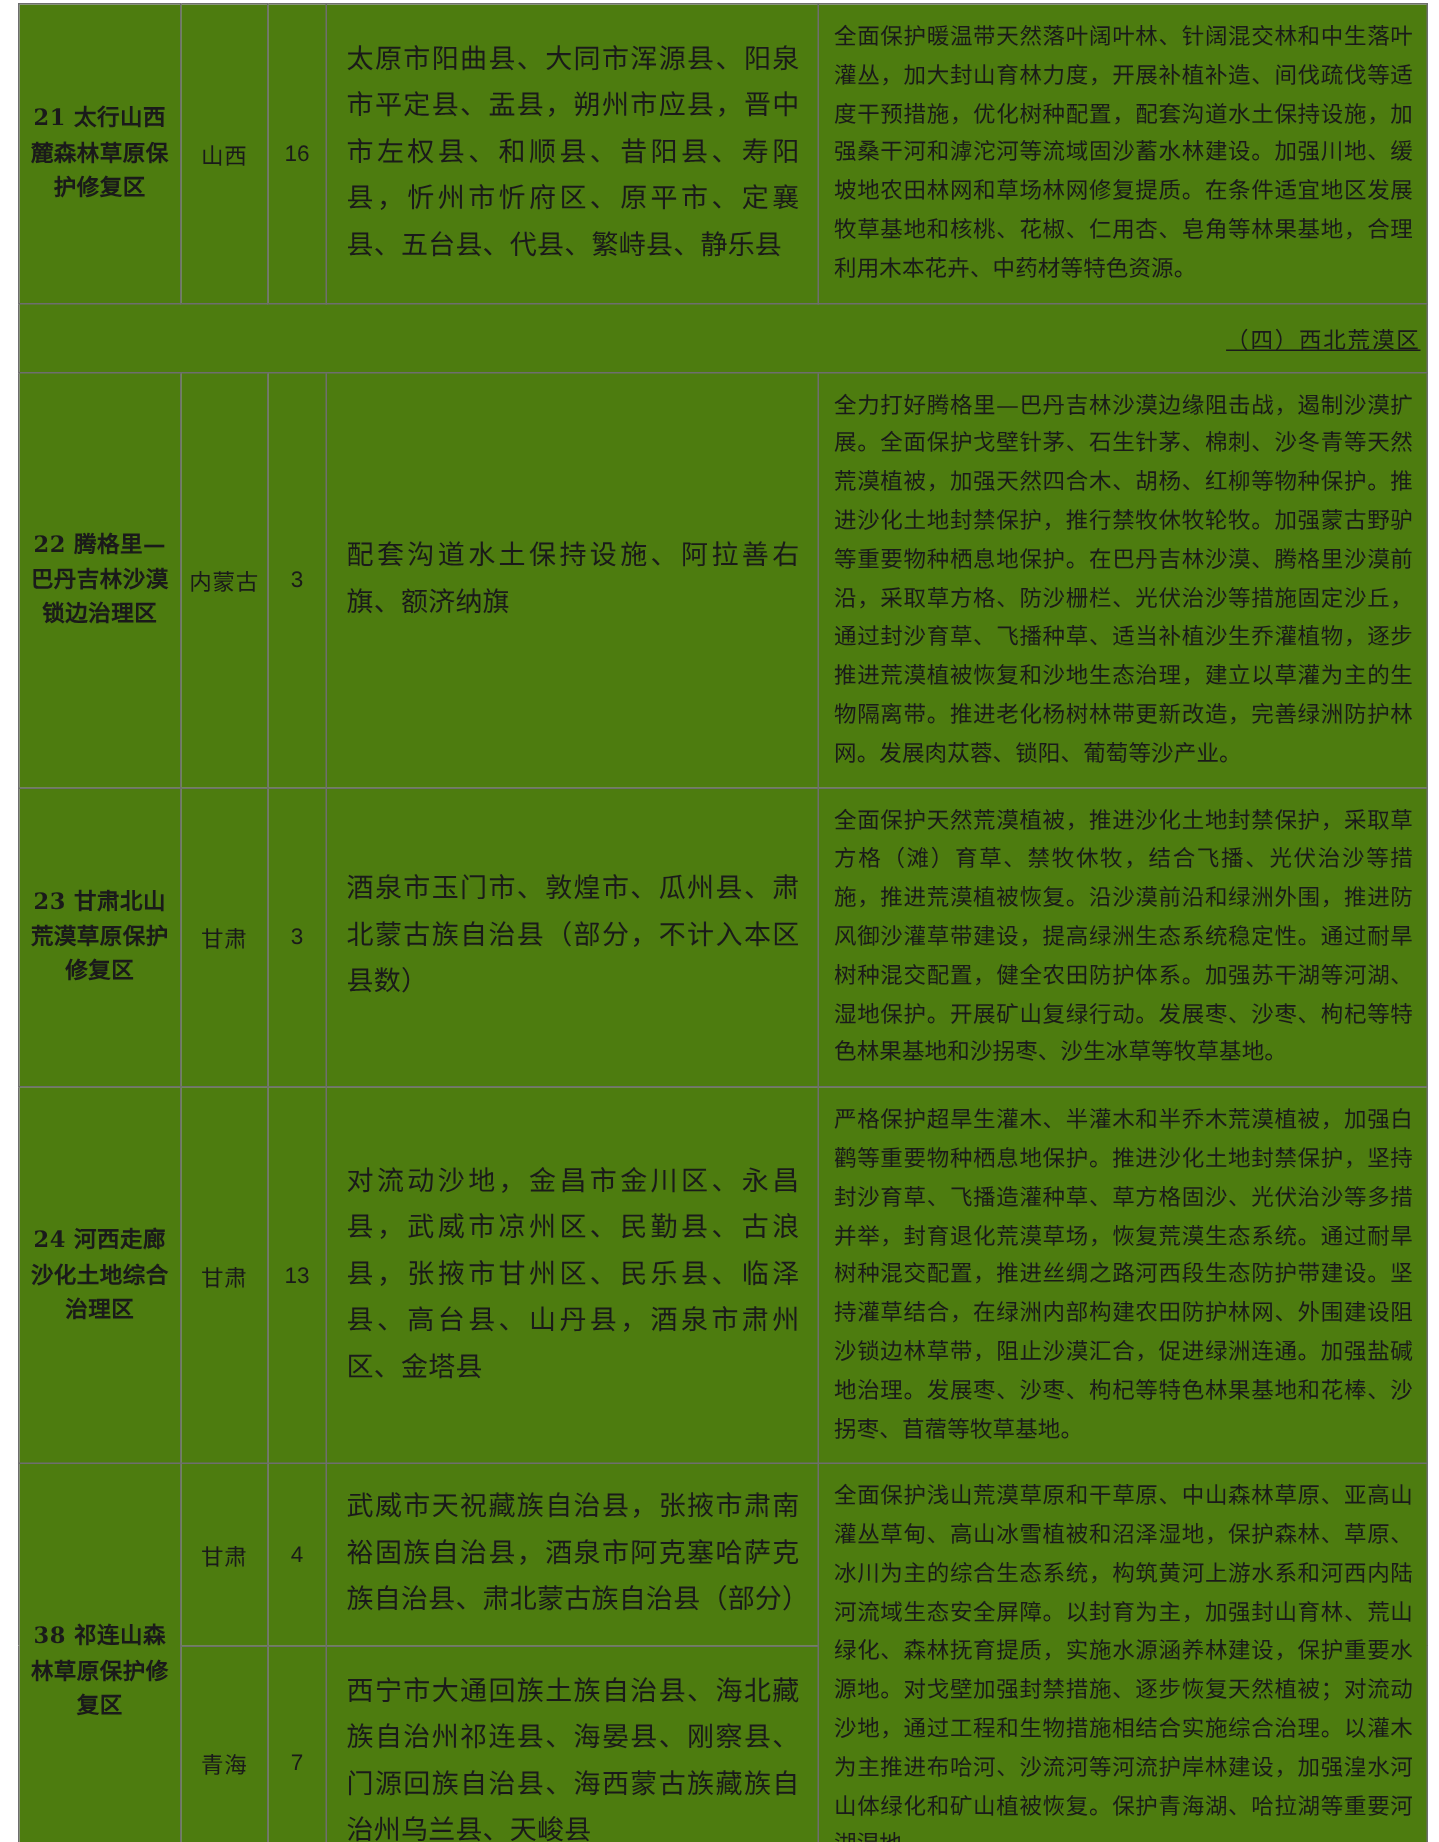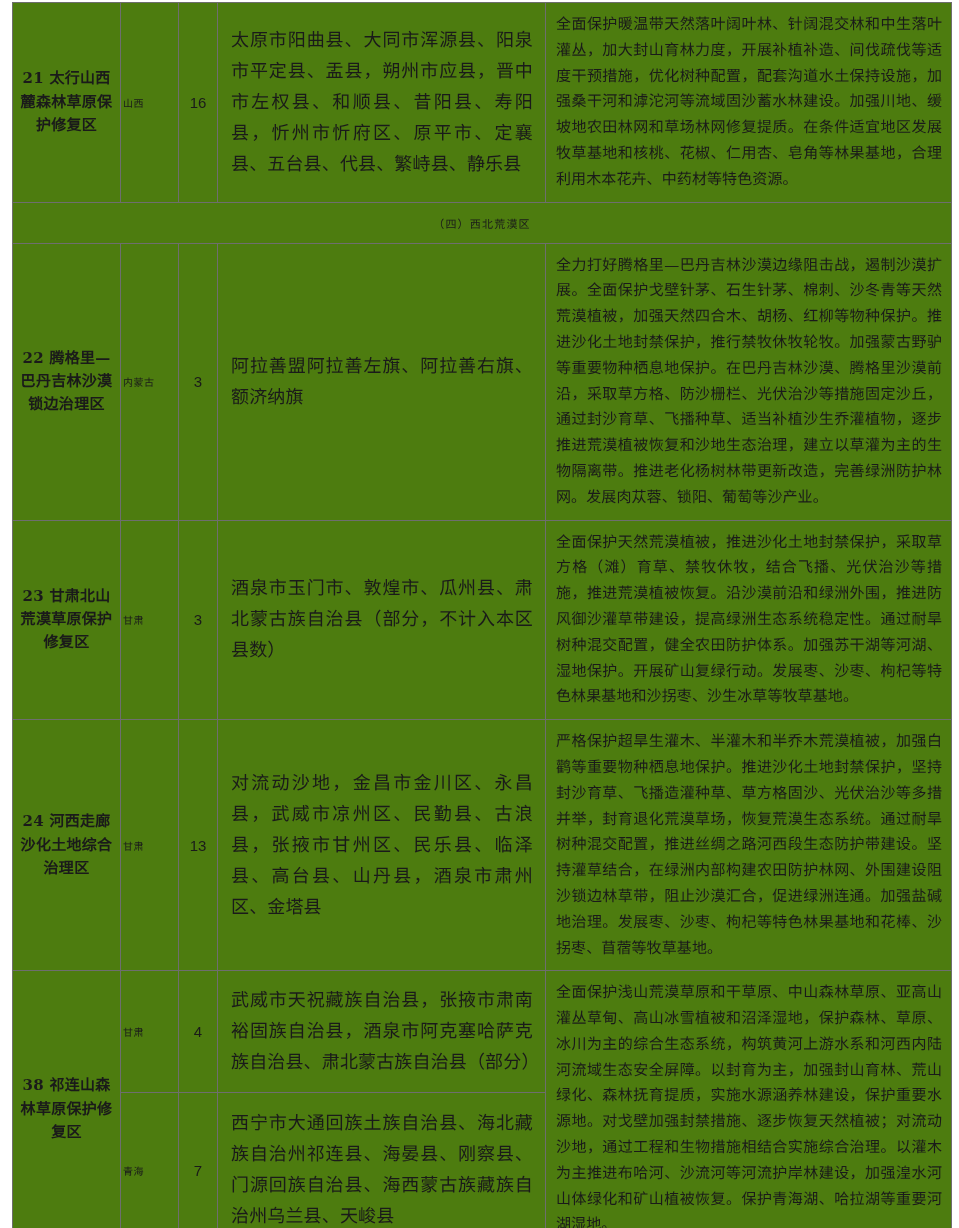--- a/index.html
+++ b/index.html
@@ -48,21 +48,22 @@
 
   .cell-name {
     text-align: center;
     font-size: 15px;
     line-height: 1.55;
     letter-spacing: 0.3px;
     padding: 6px 4px;
     font-weight: bold;
   }
   .cell-prov {
-    font-size: 10px;
+    text-align: center;
+    font-size: 15px;
     letter-spacing: 0.5px;
     padding: 6px 2px;
   }
   .cell-count {
     text-align: center;
     font-size: 15px;
     font-family: Liberation Sans, sans-serif;
     padding: 6px 2px;
   }
   .cell-units {
@@ -76,24 +77,25 @@
   .cell-desc {
     text-align: justify;
     text-align-last: left;
     font-size: 15px;
     line-height: 1.72;
     padding: 9px 9px 9px 10px;
     letter-spacing: 0.1px;
   }
 
   .cell-section {
-    text-align: center;
-    font-size: 11px;
+    text-align: right;
+    font-size: 15px;
     letter-spacing: 1.2px;
     padding: 12px 4px 12px 4px;
+    text-decoration: underline;
   }
 
   
   td.desc-cell { vertical-align: middle; }
   td.units-cell { vertical-align: middle; }
   td.name-cell { vertical-align: middle; }
 </style>
 </head>
 <body>
 
@@ -136,21 +138,21 @@
         <td class="name-cell">
           <div class="cell-name">22 腾格里—巴丹吉林沙漠锁边治理区</div>
         </td>
         <td>
           <div class="cell-prov">内蒙古</div>
         </td>
         <td>
           <div class="cell-count">3</div>
         </td>
         <td class="units-cell">
-          <div class="cell-units">阿拉善盟阿拉善左旗、阿拉善右旗、额济纳旗</div>
+          <div class="cell-units">配套沟道水土保持设施、阿拉善右旗、额济纳旗</div>
         </td>
         <td class="desc-cell">
           <div class="cell-desc">全力打好腾格里—巴丹吉林沙漠边缘阻击战，遏制沙漠扩展。全面保护戈壁针茅、石生针茅、棉刺、沙冬青等天然荒漠植被，加强天然四合木、胡杨、红柳等物种保护。推进沙化土地封禁保护，推行禁牧休牧轮牧。加强蒙古野驴等重要物种栖息地保护。在巴丹吉林沙漠、腾格里沙漠前沿，采取草方格、防沙栅栏、光伏治沙等措施固定沙丘，通过封沙育草、飞播种草、适当补植沙生乔灌植物，逐步推进荒漠植被恢复和沙地生态治理，建立以草灌为主的生物隔离带。推进老化杨树林带更新改造，完善绿洲防护林网。发展肉苁蓉、锁阳、葡萄等沙产业。</div>
         </td>
       </tr>
 
       <tr>
         <td class="name-cell">
           <div class="cell-name">23 甘肃北山荒漠草原保护修复区</div>
         </td>

